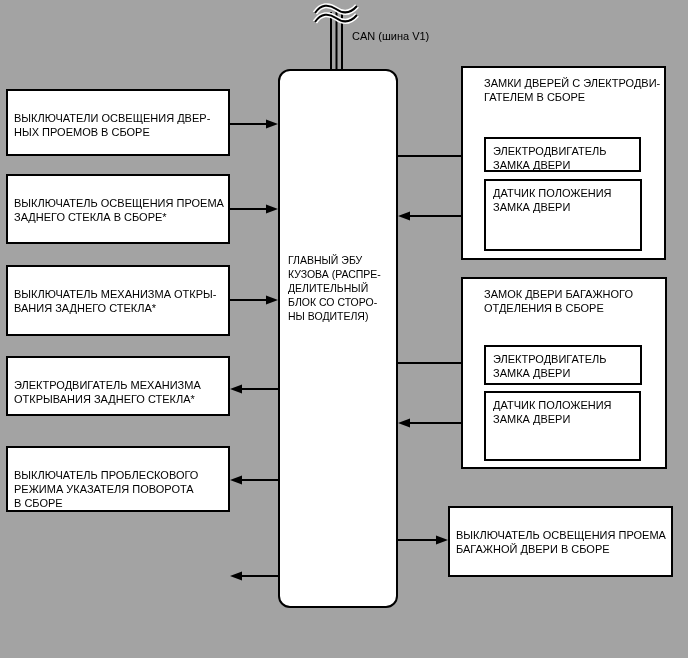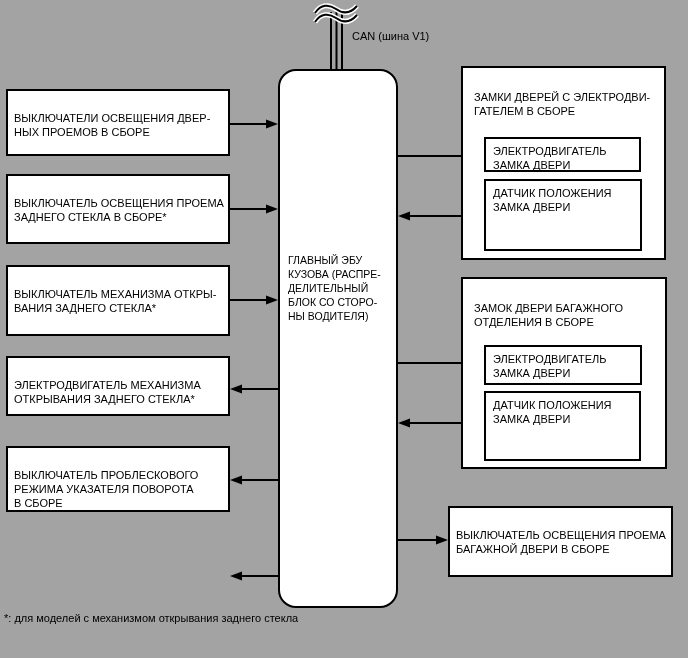--- a/index.html
+++ b/index.html
@@ -8,28 +8,28 @@
     font-family:"Liberation Sans","DejaVu Sans",sans-serif;color:#000;
     overflow:hidden;
   }
   .box{
     position:absolute;border:2px solid #000;background:#fff;box-sizing:border-box;
   }
   .group-box{
     position:absolute;border:2px solid #000;background:#fff;box-sizing:border-box;
   }
   .ecu-box{
-    position:absolute;border:2px solid #000;border-radius:18px;background:#fff;box-sizing:border-box;
+    position:absolute;border:2px solid #000;border-radius:12px;background:#fff;box-sizing:border-box;
   }
   .box-label{
     position:absolute;left:0;top:0;padding:20px 6px;
     font-size:11px;line-height:14px;white-space:pre;letter-spacing:0px;
   }
   .group-title{
-    position:absolute;left:0;top:16px;padding:6px 11px;
+    position:absolute;left:0;top:2px;padding:6px 21px;
     font-size:11px;line-height:14px;white-space:pre;
   }
   .inner-label{
     position:absolute;left:0;top:0;padding:5px 7px;
     font-size:11px;line-height:14px;white-space:pre;
   }
   .ecu-label{
     position:absolute;left:8px;top:182px;
     font-size:10.5px;line-height:14px;white-space:pre;
   }
@@ -160,15 +160,14 @@
   <div class="box" style="left:484px;top:391px;width:157px;height:70px;">
     <div class="inner-label">ДАТЧИК ПОЛОЖЕНИЯ
 ЗАМКА ДВЕРИ</div>
   </div>
 
   <div class="box" style="left:448px;top:506px;width:225px;height:71px;">
     <div class="box-label">ВЫКЛЮЧАТЕЛЬ ОСВЕЩЕНИЯ ПРОЕМА
 БАГАЖНОЙ ДВЕРИ В СБОРЕ</div>
   </div>
 
-  <div class="floating-text" style="left:4px;top:611px;">*: для моделей с механизмом открывания заднего стекла</div>
 
 </div>
 
 </body></html>

